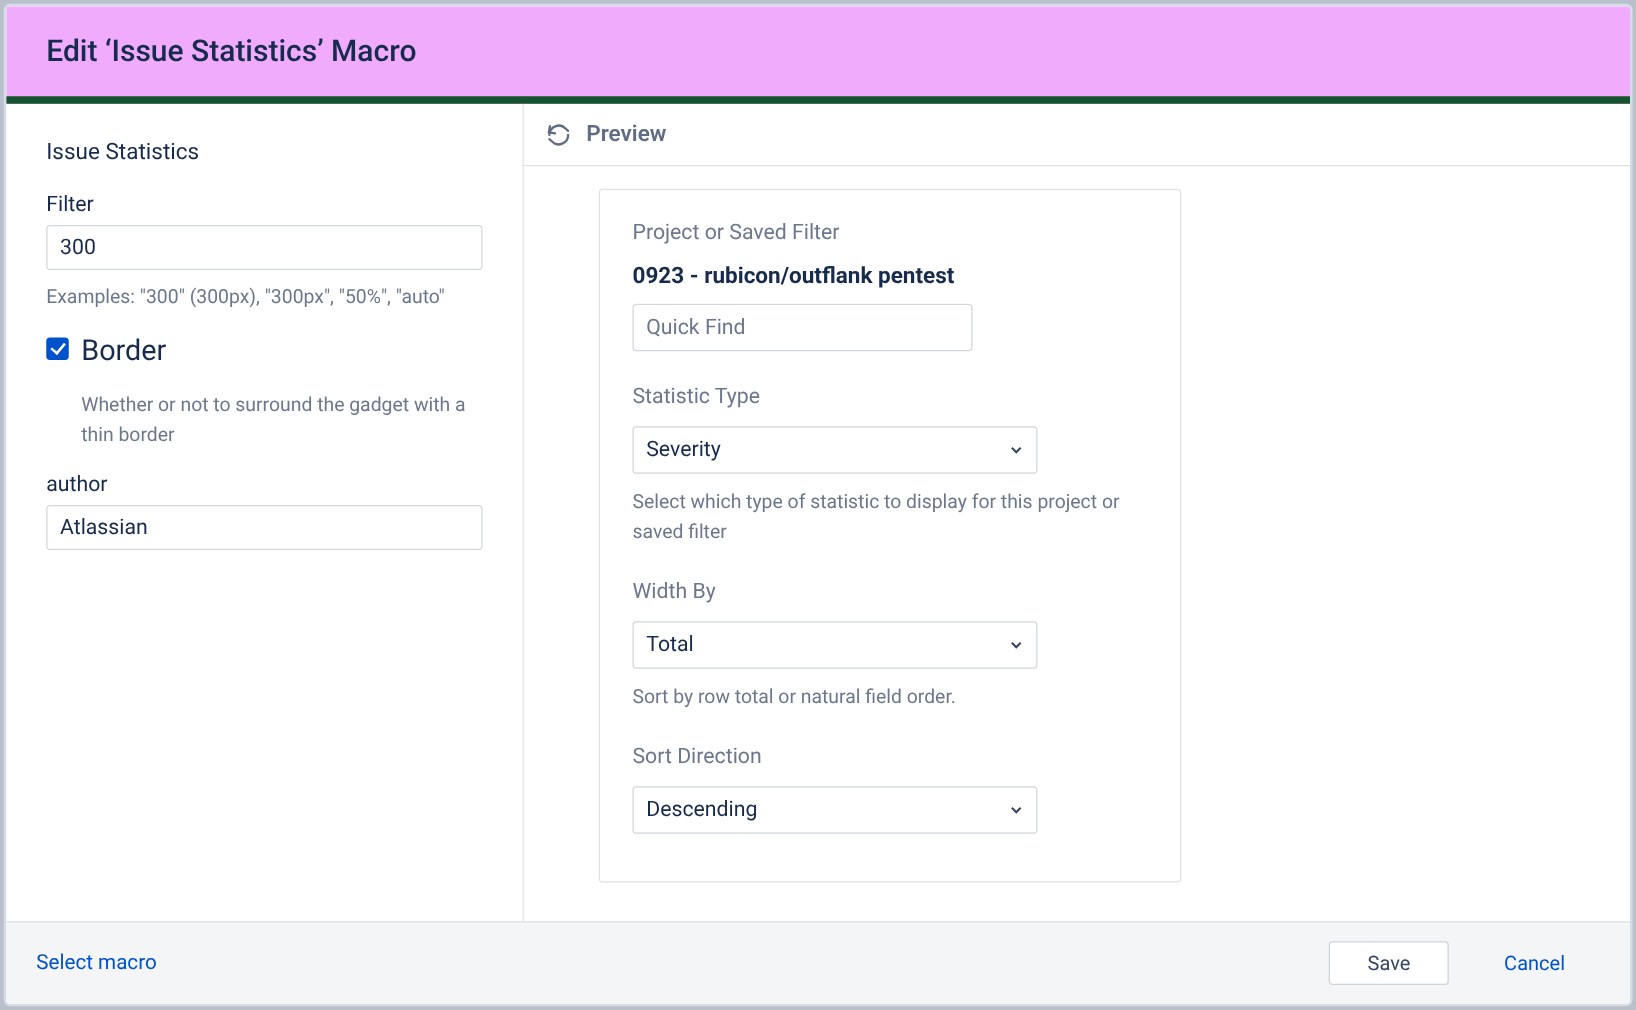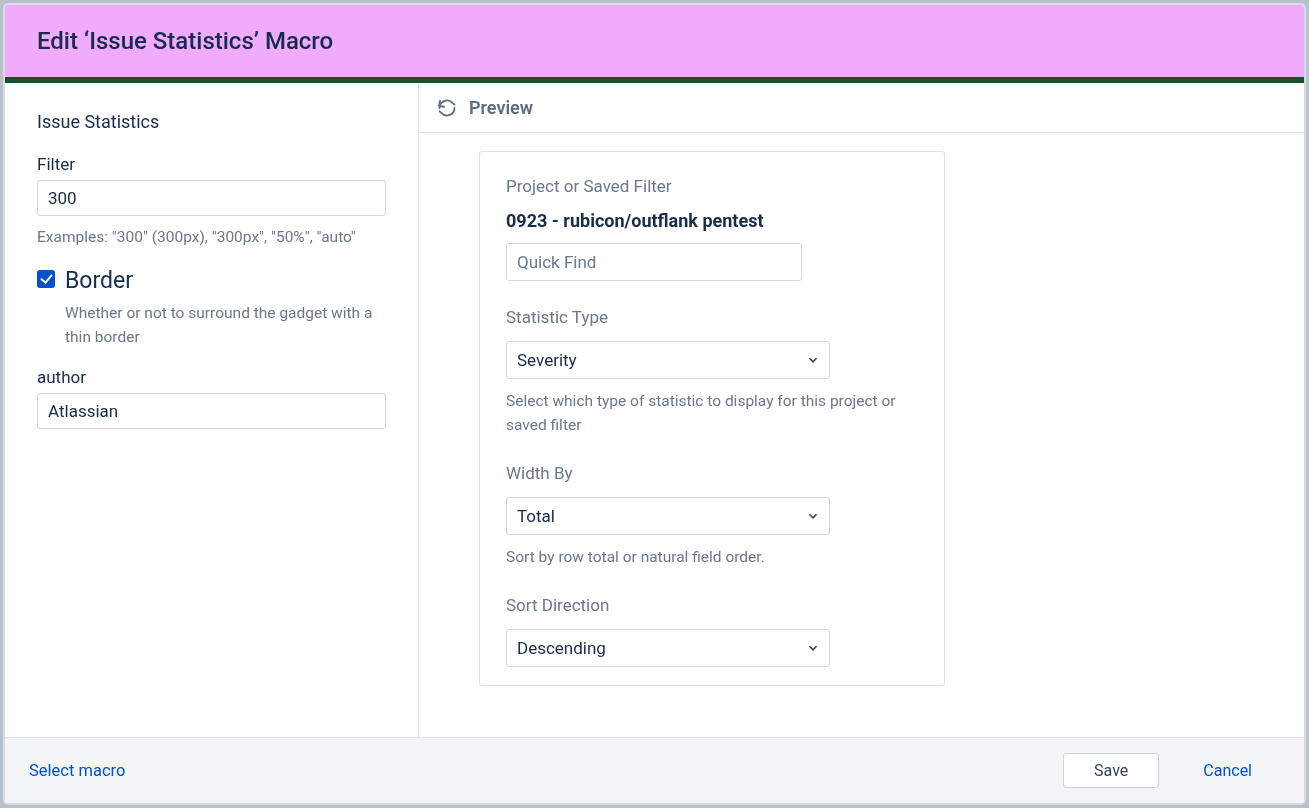--- a/index.html
+++ b/index.html
@@ -99,21 +99,21 @@
     border-width: 0 2.5px 2.5px 0;
     transform: rotate(40deg);
   }
   .checkbox-label {
     font-size: 23px;
     color: #172B4D;
   }
   .checkbox-hint {
     font-size: 15.5px;
     color: #6B778C;
-    margin-top: 8px;
+    margin-top: 19px;
     margin-left: 28px;
     line-height: 1.5;
   }
   .right-panel {
     flex: 1;
     position: relative;
     display: flex;
     flex-direction: column;
   }
   .preview-header {
@@ -132,35 +132,35 @@
   .preview-scroll {
     flex: 1;
     overflow-y: scroll;
     padding: 18px 60px;
     position: relative;
   }
   .preview-card {
     width: 466px;
     border: 1px solid #dfe1e6;
     border-radius: 3px;
-    padding: 24px 26px 18px 26px;
+    padding: 24px 26px 38px 26px;
   }
   .pv-label {
     font-size: 17px;
     color: #6B778C;
     margin-bottom: 14px;
   }
   .pv-strong {
     font-size: 18px;
     font-weight: 700;
     color: #172B4D;
     margin-bottom: 12px;
   }
   .pv-input {
-    width: 296px;
+    width: 272px;
     padding: 8px 10px;
     font-size: 17px;
     border: 1px solid #d2d7de;
     border-radius: 3px;
     color: #172B4D;
     font-family: inherit;
   }
   .pv-input::placeholder { color: #6B778C; }
   .pv-group { margin-bottom: 26px; }
   .pv-select-wrap { position: relative; width: 324px; }

